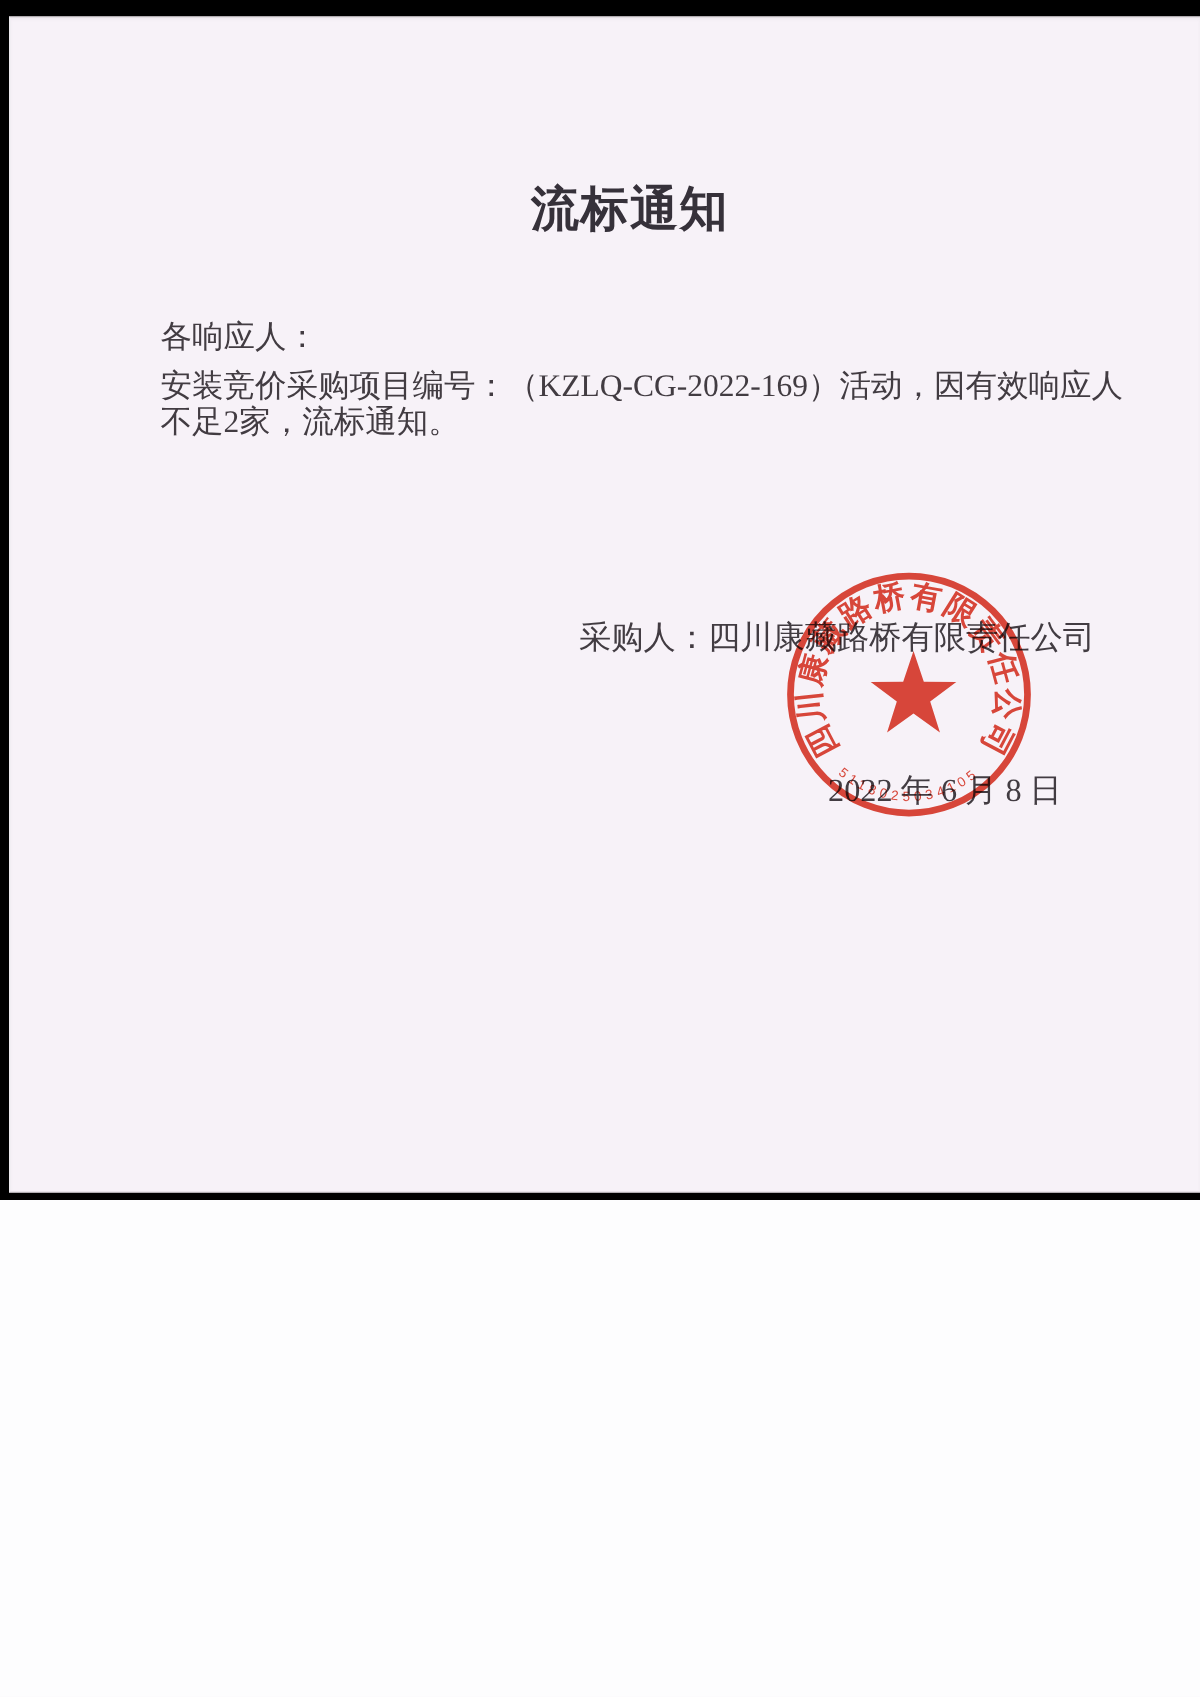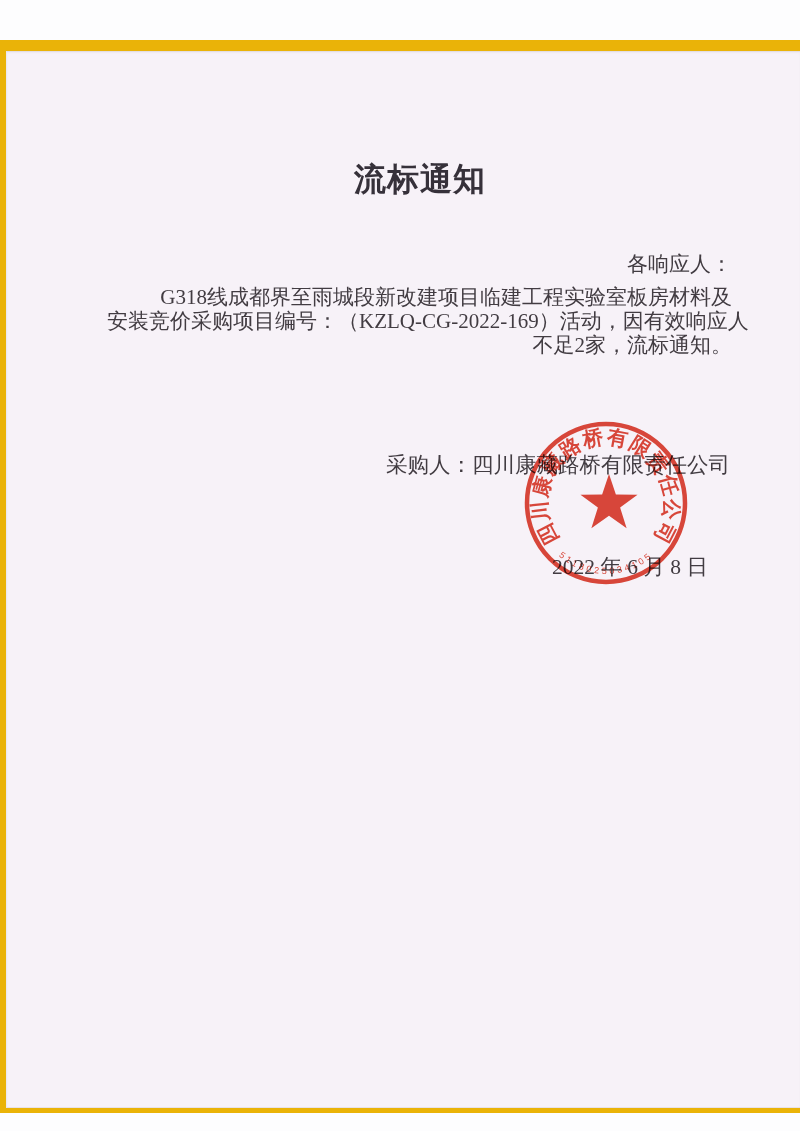--- a/index.html
+++ b/index.html
@@ -3,25 +3,24 @@
 <meta charset="utf-8">
 <style>
   html, body {
     margin: 0;
     padding: 0;
     background: #fdfdfe;
   }
   .page {
     position: relative;
     width: 800px;
-    height: 1073px;
-    background: #eab308;
+    height: 800px;
+    background: #000000;
     overflow: hidden;
     font-family: "Liberation Serif", "DejaVu Serif", serif;
-    margin-top: 40px;
   }
   .paper {
     position: absolute;
     top: 11px;
     left: 6px;
     right: 0;
     bottom: 5px;
     background: #f7f2f8;
     border-top: 1px solid #e3dee3;
     border-left: 1px solid #eceaee;
@@ -39,21 +38,20 @@
     color: #36313a;
   }
   .content {
     position: absolute;
     left: 100px;
     top: 200px;
     width: 625px;
     font-size: 21px;
     line-height: 24px;
     color: #423c42;
-    text-align: right;
   }
   .salutation {
     margin-bottom: 9px;
   }
   .body-line {
     white-space: nowrap;
   }
   .body-line.indent {
     padding-left: 19px;
   }
@@ -99,21 +97,20 @@
 </head>
 <body>
 
 <div class="page">
   <div class="paper">
 
     <h1 class="doc-title">流标通知</h1>
 
     <div class="content">
       <div class="salutation">各响应人：</div>
-      <div class="body-line indent">G318线成都界至雨城段新改建项目临建工程实验室板房材料及</div>
       <div class="body-line">安装竞价采购项目编号：（KZLQ-CG-2022-169）活动，因有效响应人</div>
       <div class="body-line">不足2家，流标通知。</div>
     </div>
 
     <div class="purchaser-line">采购人：四川康藏路桥有限责任公司</div>
 
     <div class="date-line">2022 年 6 月 8 日</div>
 
     <svg class="seal" viewBox="0 0 200 200" xmlns="http://www.w3.org/2000/svg">
       <circle cx="100" cy="100" r="79" fill="none" stroke="#dc3a2a" stroke-width="4.5"></circle>

